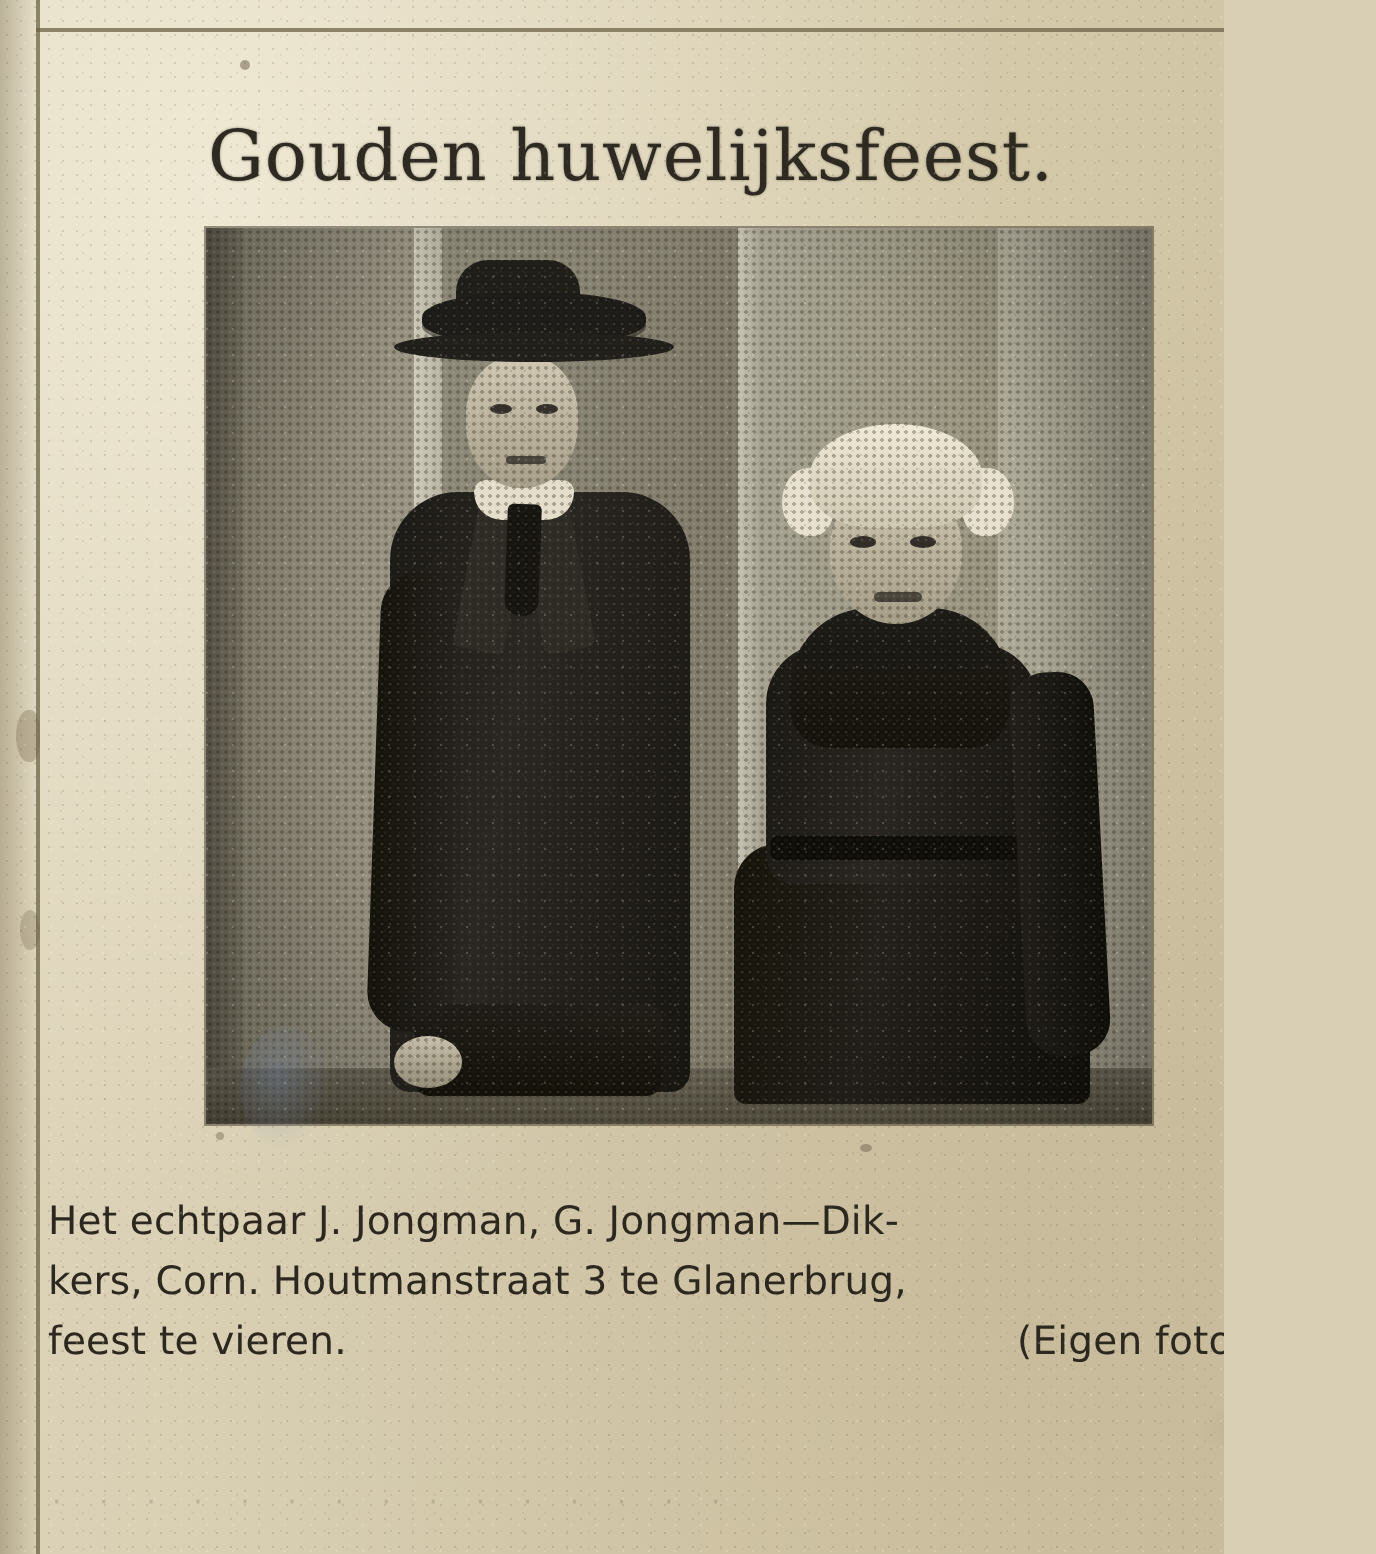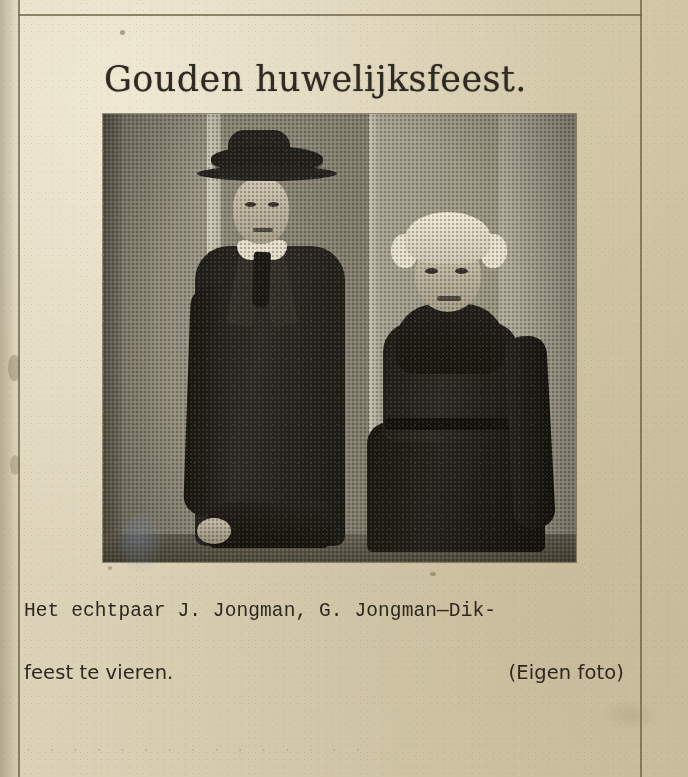--- a/index.html
+++ b/index.html
@@ -10,21 +10,21 @@
     width: 688px;
     height: 777px;
     overflow: hidden;
     background: #d8cfb4;
     font-family: "Liberation Serif", serif;
   }
 
   
   #page {
     position: relative;
-    width: 688px;
+    width: 612px;
     height: 777px;
     background:
       radial-gradient(ellipse at 18% 12%, rgba(255,250,235,0.55) 0%, rgba(255,250,235,0) 55%),
       radial-gradient(ellipse at 82% 80%, rgba(188,175,145,0.45) 0%, rgba(188,175,145,0) 60%),
       linear-gradient(100deg, #ded5bb 0%, #d9cfb3 35%, #d4c9a9 70%, #cdc1a0 100%);
     overflow: hidden;
   }
   
   #grain {
     position: absolute;
@@ -249,26 +249,25 @@
     position: absolute;
     left: 24px;
     top: 596px;
     width: 610px;
     font-family: "DejaVu Sans", sans-serif;
     font-size: 19.5px;
     line-height: 30px;
     color: #2c281f;
     letter-spacing: 0.1px;
   }
-  #caption .line { white-space: nowrap; font-family: Liberation Mono, monospace; }
+  #caption .line { white-space: nowrap; }
   #caption .lastline {
     display: flex;
     justify-content: space-between;
     width: 600px;
-    margin-top: 32px;
   }
   #photo-credit { white-space: nowrap; }
 
   
   #bleed {
     position: absolute; left: 26px; top: 742px; width: 600px; height: 22px;
     opacity: 0.22;
     font-family: "DejaVu Sans", sans-serif;
     font-size: 15px;
     color: #5a5040;
@@ -336,20 +335,21 @@
         <div id="woman-cap"></div>
       </div>
 
       <div id="photo-halftone"></div>
       <div id="photo-vignette"></div>
     </div>
   </div>
 
   <div id="caption">
     <div class="line">Het echtpaar J. Jongman, G. Jongman—Dik-</div>
+    <div class="line">kers, Corn. Houtmanstraat 3 te Glanerbrug,</div>
     <div class="lastline">
       <span>feest te vieren.</span>
       <span id="photo-credit">(Eigen foto)</span>
     </div>
   </div>
 
   <div class="blot" id="blot-1"></div>
   <div class="blot" id="blot-2"></div>
   <div class="blot" id="blot-3"></div>
   <div class="blot" id="blot-4"></div>

